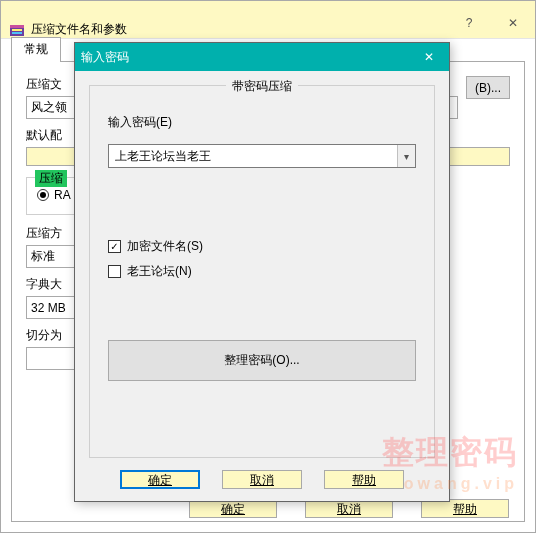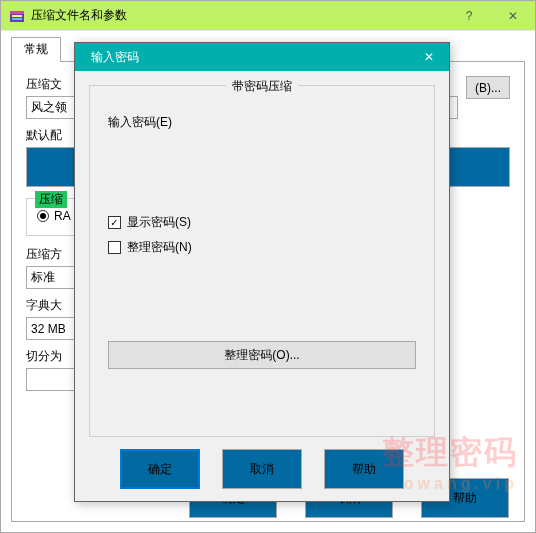--- a/index.html
+++ b/index.html
@@ -16,23 +16,23 @@
 
   
   .main-window {
     position: absolute;
     left: 0; top: 0;
     width: 536px; height: 533px;
     background: #fff;
     border: 1px solid #a9a9a9;
   }
   .main-titlebar {
-    height: 30px;
-    display: flex; align-items: center;
-    background: #bef264;
+    height: 38px;
+    display: flex; align-items: flex-end;
+    background: #fef9c3;
     border-bottom: 1px solid #e5e5e5;
   }
   .main-titlebar .app-icon {
     width: 16px; height: 16px;
     margin: 0 6px 0 8px;
     display: inline-block;
   }
   .main-titlebar .title {
     flex: 1;
     color: #000;
@@ -117,24 +117,25 @@
     background: #22c55e;
     padding: 0 4px;
   }
   .radio-row { display:flex; align-items:center; gap:5px; margin-bottom:4px;}
   .radio-dot {
     width:12px;height:12px;border:1px solid #333;border-radius:50%;
     display:inline-flex;align-items:center;justify-content:center;
   }
   .radio-dot .inner{width:6px;height:6px;border-radius:50%;background:#000;}
   .std-btn {
-    height: 40px; min-width: 88px;
-    border: 1px solid #a9a9a9;
-    background: #0369a1;
+    height: 19px; min-width: 88px;
+    border: 1px solid #a9a9a9;
+    background: #fef9c3;
     font: inherit;
+    text-decoration: underline;
   }
 
   
   .main-btn-row{
     position:absolute;
     right: 26px; bottom: 14px;
     display:flex; gap: 28px;
   }
 
   
@@ -145,21 +146,21 @@
     background: #f0f0f0;
     border: 1px solid #646464;
     box-shadow: 2px 2px 10px rgba(0,0,0,.25);
     z-index: 10;
   }
   .pwd-titlebar{
     height: 28px;
     background: #00b0ad;
     color: #fff;
     display:flex; align-items:center;
-    padding-left: 16px;
+    padding-left: 6px;
   }
   .pwd-titlebar .title{ flex:1; font-size:12px; }
   .pwd-close{
     width: 40px; height: 28px;
     display:flex;align-items:center;justify-content:center;
     color:#fff;
   }
 
   .pwd-body{
     padding: 14px 14px 12px 14px;
@@ -199,25 +200,25 @@
 
   .check-row{ display:flex; align-items:center; gap:6px; margin-top:8px;}
   .chkbox{
     width:13px;height:13px;border:1px solid #333;background:#fff;
     display:inline-flex;align-items:center;justify-content:center;
     font-size:10px; line-height:1; color:#000;
   }
 
   .organize-btn{
     width:100%;
-    height:28px;
+    height:41px;
     border:1px solid #a9a9a9;
     background:#e1e1e1;
     font:inherit;
-    margin-top: 85px;
+    margin-top: 60px;
   }
 
   .pwd-btn-row{
     display:flex; justify-content:center; gap:22px;
     padding-top:12px;
   }
   .pwd-btn-row .std-btn{ min-width:80px; }
   .pwd-btn-row .std-btn.default{
     border:1px solid #0078d7;
     box-shadow: inset 0 0 0 1px #0078d7;
@@ -341,30 +342,36 @@
   <div class="pwd-titlebar">
     <span class="title">输入密码</span>
     <div class="pwd-close">✕</div>
   </div>
 
   <div class="pwd-body">
     <div class="pwd-group">
       <div class="legend"><span>带密码压缩</span></div>
 
       <span class="pwd-label">输入密码(E)</span>
+      <div class="pwd-input-wrap">
+        <input class="pwd-input" value="上老王论坛当老王" style="">
+        <div class="pwd-dd">
+            <span class="arrow-down"></span>
+          </div>
+      </div>
 
       <div style="height:62px;"></div>
 
       <div class="check-row">
         <span class="chkbox">✓</span>
-        <span>显示密码(S)</span>
+        <span>加密文件名(S)</span>
       </div>
       <div class="check-row">
         <span class="chkbox"></span>
-        <span>整理密码(N)</span>
+        <span>老王论坛(N)</span>
       </div>
 
       <button class="organize-btn">整理密码(O)...</button>
     </div>
 
     <div class="pwd-btn-row">
       <button class="std-btn default">确定</button>
       <button class="std-btn">取消</button>
       <button class="std-btn">帮助</button>
     </div>

